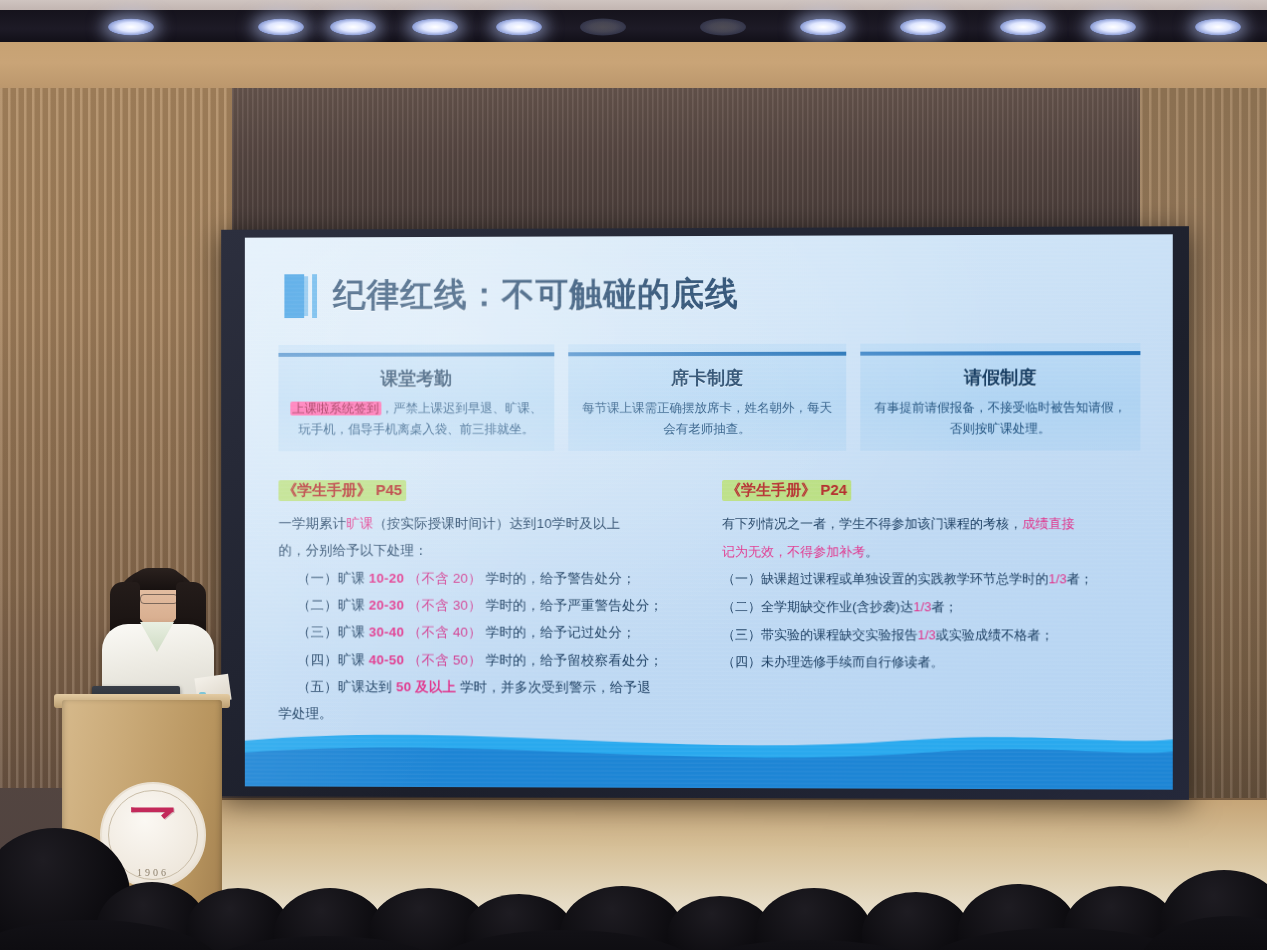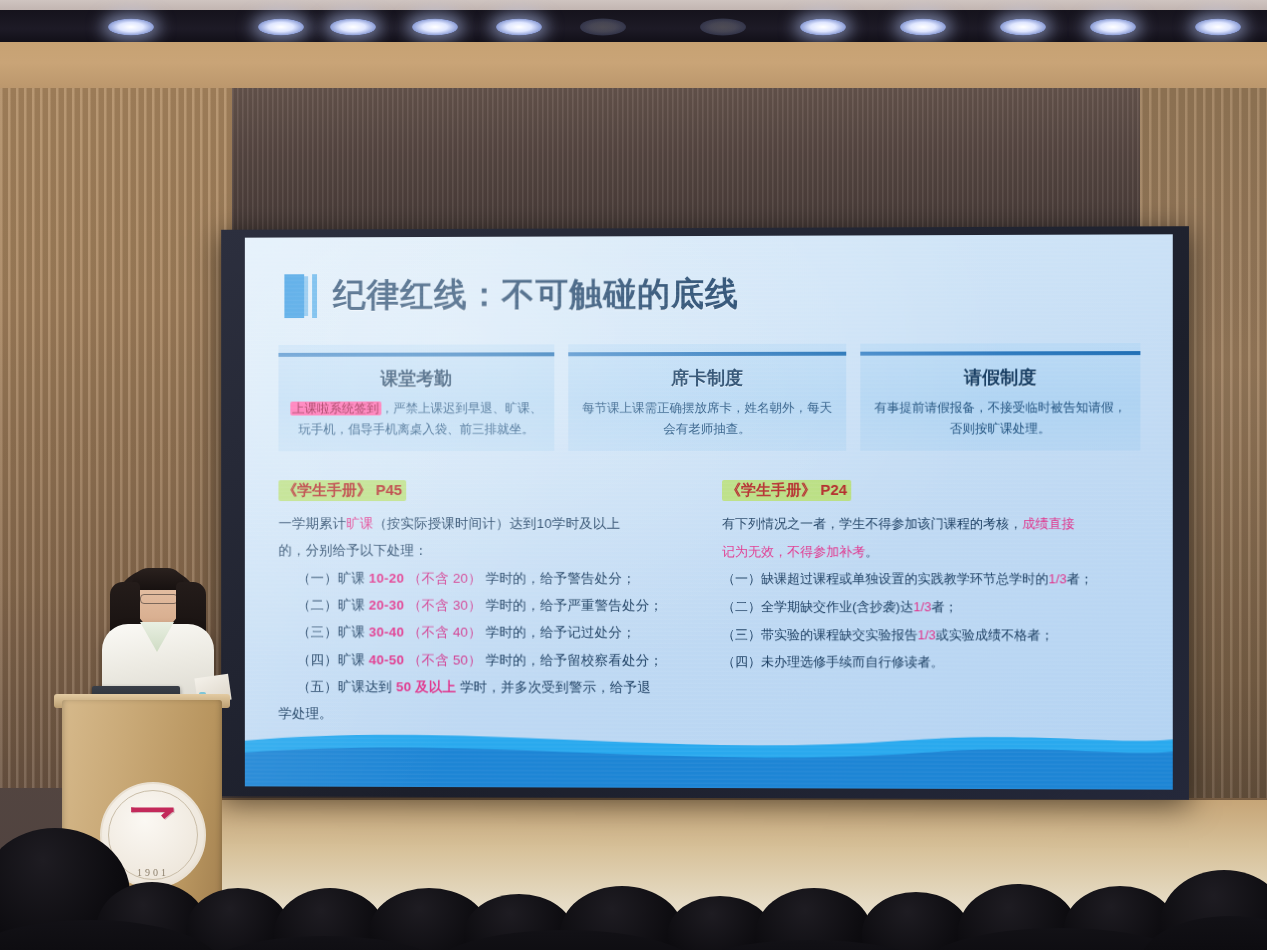--- a/index.html
+++ b/index.html
@@ -354,21 +354,21 @@
 
   <div class="papers"></div>
   <div class="laptop"></div>
   <div class="bottle"></div>
   <div class="podium-top"></div>
   <div class="podium"></div>
 
   <div class="emblem">
     <div class="ring"></div>
     <div class="mark">乛</div>
-    <div class="yr">1901</div>
+    <div class="yr">1906</div>
   </div>
 
   <div class="audience">
     <div class="head" style="left:-20px;width:150px;height:132px;bottom:-10px;"></div>
     <div class="head" style="left:96px;width:112px;height:96px;bottom:-28px;"></div>
     <div class="head" style="left:186px;width:104px;height:86px;bottom:-24px;"></div>
     <div class="head" style="left:274px;width:112px;height:92px;bottom:-30px;"></div>
     <div class="head" style="left:370px;width:118px;height:84px;bottom:-22px;"></div>
     <div class="head" style="left:464px;width:110px;height:80px;bottom:-24px;"></div>
     <div class="head" style="left:560px;width:124px;height:96px;bottom:-32px;"></div>

